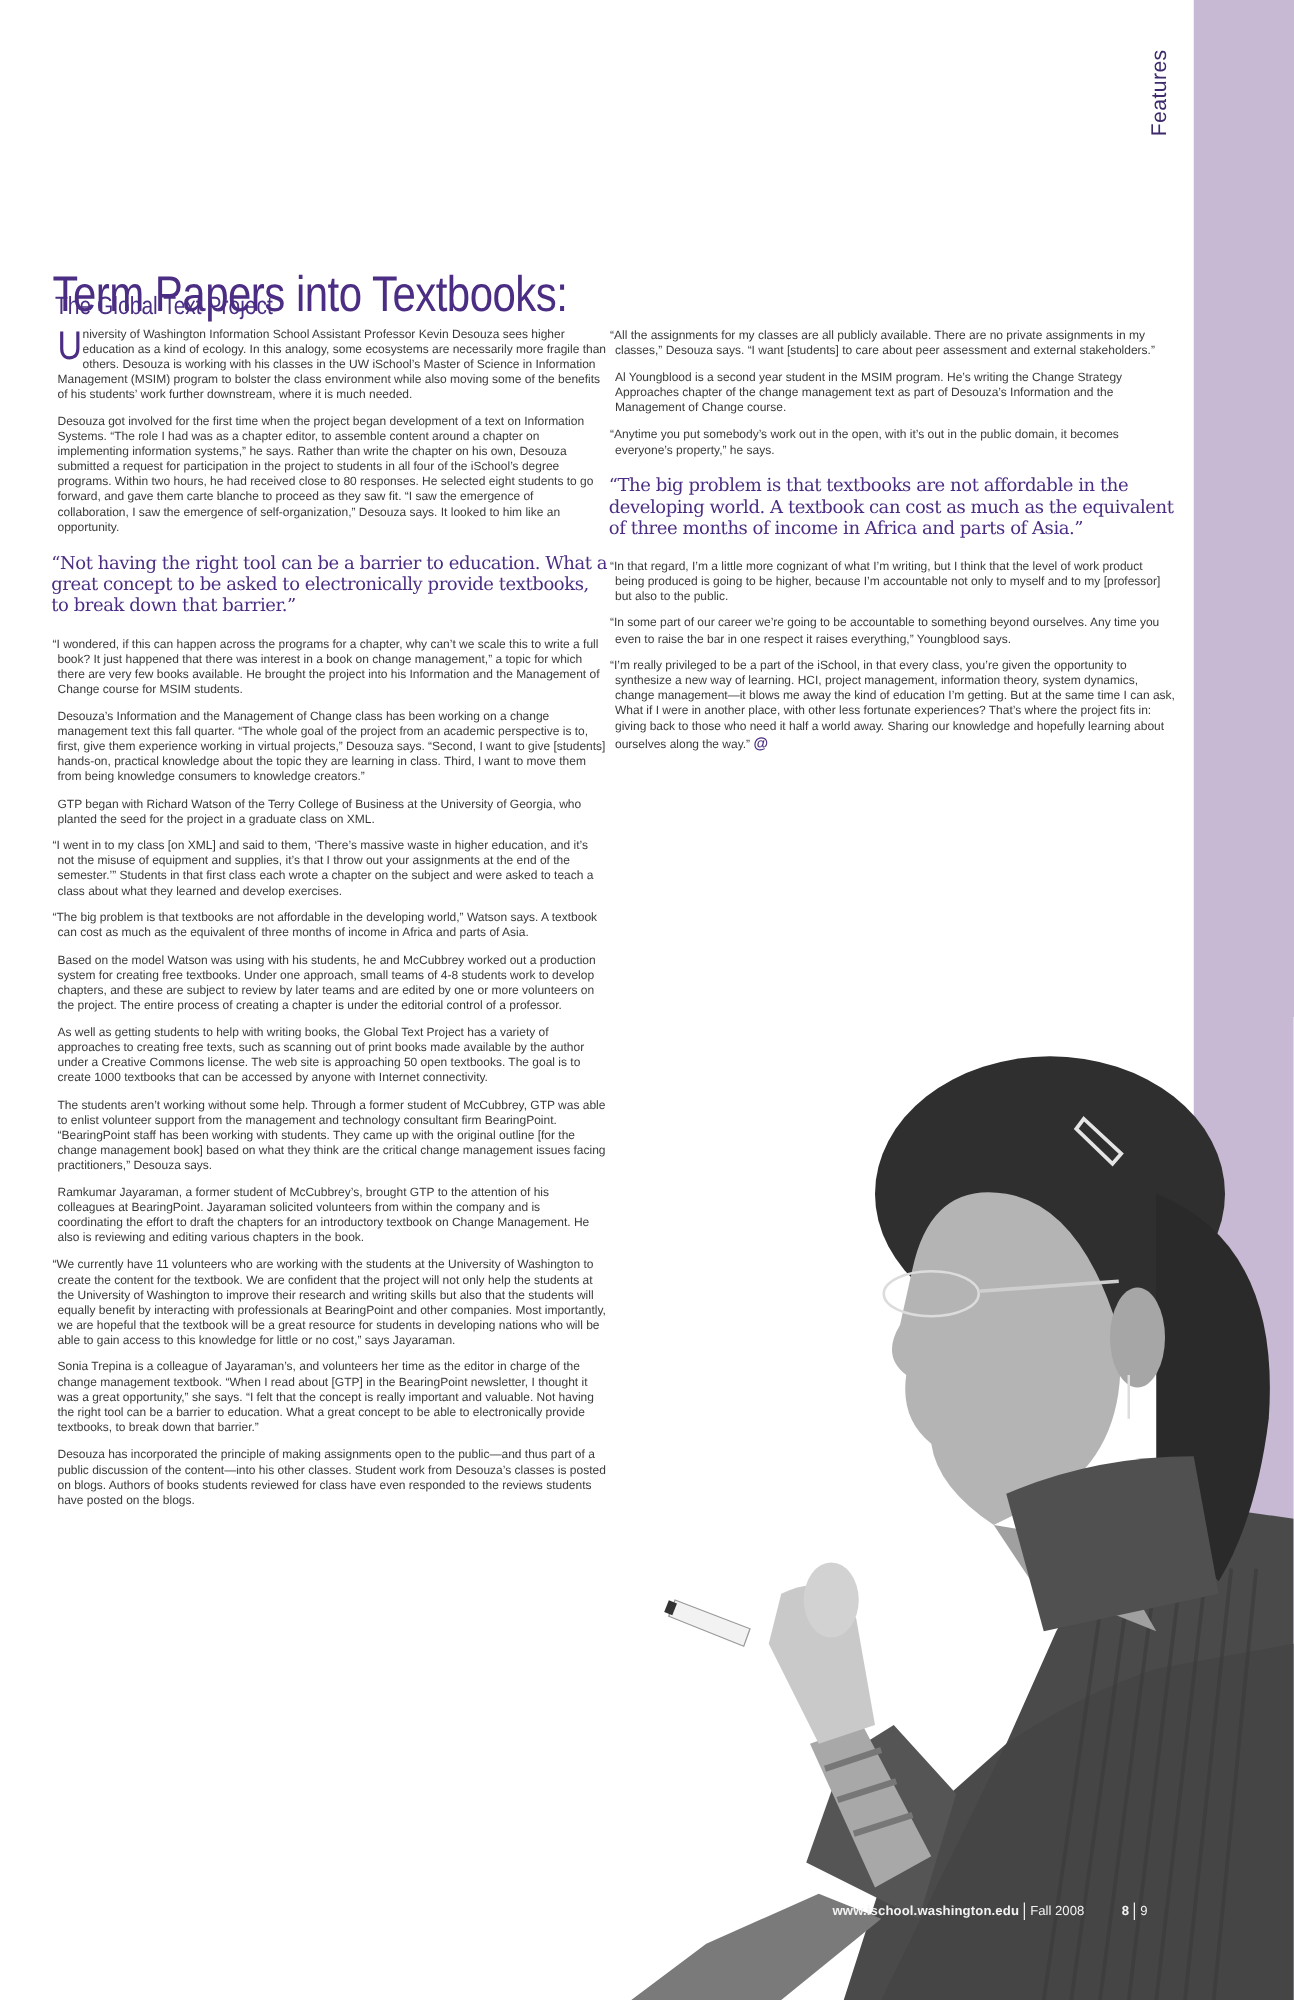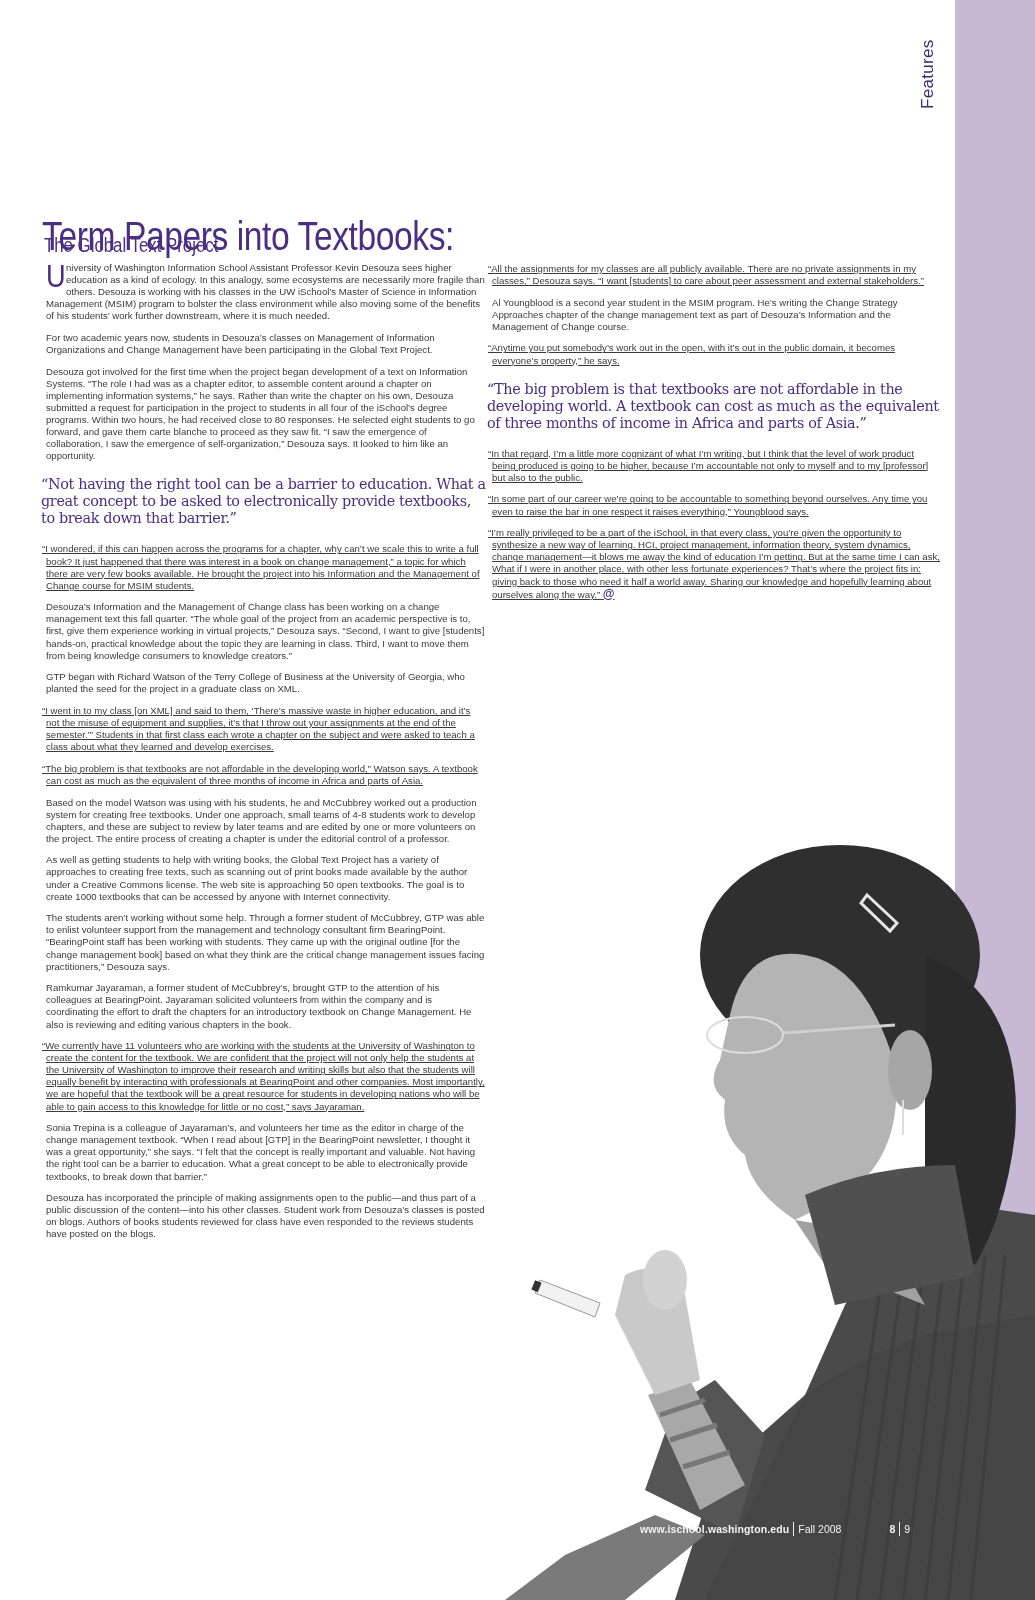--- a/index.html
+++ b/index.html
@@ -28,41 +28,41 @@
     .subtitle {
       position: absolute; left: 44px; top: 233px;
       font-size: 20px; color: #4b2e83;
       transform: scaleX(0.84); transform-origin: left top;
       white-space: nowrap; line-height: 24px;
     }
     .col { position: absolute; font-size: 9.6px; line-height: 12.1px; color: #3a3a3a; }
     .col-left { left: 46px; top: 262px; width: 440px; }
     .col-right { left: 492px; top: 263px; width: 448px; }
     .col p { margin: 0 0 9.5px 0; text-align: left; }
-    .col p.hang { text-indent: -4px; text-decoration: underline; }
+    .col p.hang { text-indent: -4px; }
     .dropcap {
       float: left; font-size: 32px; line-height: 26px; color: #4b2e83;
       margin: 0 2px 0 0; padding-top: 1px;
       transform: scaleX(0.85); transform-origin: left top; width: 18px;
     }
     .pull {
       font-family: "DejaVu Serif", "Liberation Serif", serif;
       color: #4b2e83; font-size: 14.4px; line-height: 17px; margin: 14px 0 16px -5px;
       letter-spacing: -0.35px;
     }
     .photo {
       position: absolute; left: 505px; top: 835px; width: 530px; height: 765px;
     }
     .footer {
-      position: absolute; top: 1522px; left: 640px; font-size: 10.5px; color: #f2f2f2;
+      position: absolute; top: 1522px; left: 666px; font-size: 10.5px; color: #f2f2f2;
       display: flex; align-items: center; white-space: nowrap;
     }
     .footer .url { font-weight: bold; letter-spacing: 0.1px; }
     .footer .sep { width: 1px; height: 14px; background: #eee; margin: 0 4px; }
-    .footer .season { margin-right: 48px; }
+    .footer .season { margin-right: 30px; }
     .footer .pg { font-weight: bold; }
     .endmark { color: #4b2e83; font-weight: bold; font-size: 12px; }
   </style>
 </head>
 <body>
 
 <div class="sidebar"></div>
 <div class="section-label">Features</div>
 
 <h1 class="title">Term Papers into Textbooks:</h1>
@@ -112,21 +112,20 @@
   <ellipse cx="240" cy="200" rx="38" ry="18" fill="none" stroke="#dcdcdc" stroke-width="2"></ellipse>
   <line x1="278" y1="198" x2="390" y2="190" stroke="#cfcfcf" stroke-width="3"></line>
 
   <path d="M362 60 L392 88 L385 96 L356 68 Z" fill="none" stroke="#e5e5e5" stroke-width="3"></path>
 
   <path d="M300 360 Q370 330 450 330 L470 440 L330 470 Z" fill="#505050"></path>
 </svg>
 
 <div class="col col-left">
   <p><span class="dropcap">U</span><span>niversity of Washington Information School Assistant Professor Kevin Desouza sees higher education as a kind of ecology. In this analogy, some ecosystems are necessarily more fragile than others. Desouza is working with his classes in the UW iSchool’s Master of Science in Information Management (MSIM) program to bolster the class environment while also moving some of the benefits of his students’ work further downstream, where it is much needed.</span></p>
-  <p>For two academic years now, students in Desouza’s classes on Management of Information Organizations and Change Management have been participating in the Global Text Project.</p>
   <p>Desouza got involved for the first time when the project began development of a text on Information Systems. “The role I had was as a chapter editor, to assemble content around a chapter on implementing information systems,” he says. Rather than write the chapter on his own, Desouza submitted a request for participation in the project to students in all four of the iSchool’s degree programs. Within two hours, he had received close to 80 responses. He selected eight students to go forward, and gave them carte blanche to proceed as they saw fit. “I saw the emergence of collaboration, I saw the emergence of self-organization,” Desouza says. It looked to him like an opportunity.</p>
   <div class="pull">“Not having the right tool can be a barrier to education. What a great concept to be asked to electronically provide textbooks, to break down that barrier.”</div>
   <p class="hang">“I wondered, if this can happen across the programs for a chapter, why can’t we scale this to write a full book? It just happened that there was interest in a book on change management,” a topic for which there are very few books available. He brought the project into his Information and the Management of Change course for MSIM students.</p>
   <p>Desouza’s Information and the Management of Change class has been working on a change management text this fall quarter. “The whole goal of the project from an academic perspective is to, first, give them experience working in virtual projects,” Desouza says. “Second, I want to give [students] hands-on, practical knowledge about the topic they are learning in class. Third, I want to move them from being knowledge consumers to knowledge creators.”</p>
   <p>GTP began with Richard Watson of the Terry College of Business at the University of Georgia, who planted the seed for the project in a graduate class on XML.</p>
   <p class="hang">“I went in to my class [on XML] and said to them, ‘There’s massive waste in higher education, and it’s not the misuse of equipment and supplies, it’s that I throw out your assignments at the end of the semester.’” Students in that first class each wrote a chapter on the subject and were asked to teach a class about what they learned and develop exercises.</p>
   <p class="hang">“The big problem is that textbooks are not affordable in the developing world,” Watson says. A textbook can cost as much as the equivalent of three months of income in Africa and parts of Asia.</p>
   <p>Based on the model Watson was using with his students, he and McCubbrey worked out a production system for creating free textbooks. Under one approach, small teams of 4-8 students work to develop chapters, and these are subject to review by later teams and are edited by one or more volunteers on the project. The entire process of creating a chapter is under the editorial control of a professor.</p>
   <p>As well as getting students to help with writing books, the Global Text Project has a variety of approaches to creating free texts, such as scanning out of print books made available by the author under a Creative Commons license. The web site is approaching 50 open textbooks. The goal is to create 1000 textbooks that can be accessed by anyone with Internet connectivity.</p>
   <p>The students aren’t working without some help. Through a former student of McCubbrey, GTP was able to enlist volunteer support from the management and technology consultant firm BearingPoint.  “BearingPoint staff has been working with students. They came up with the original outline [for the change management book] based on what they think are the critical change management issues facing practitioners,” Desouza says.</p>

